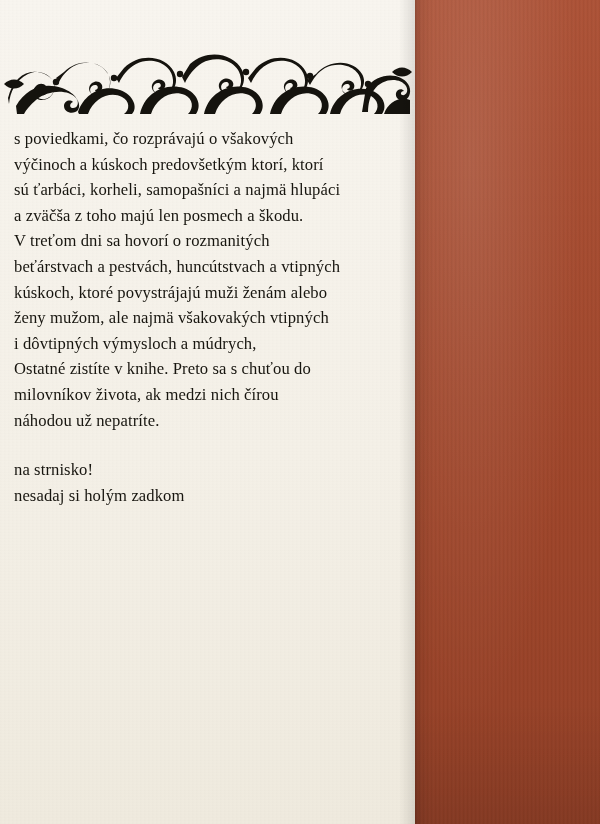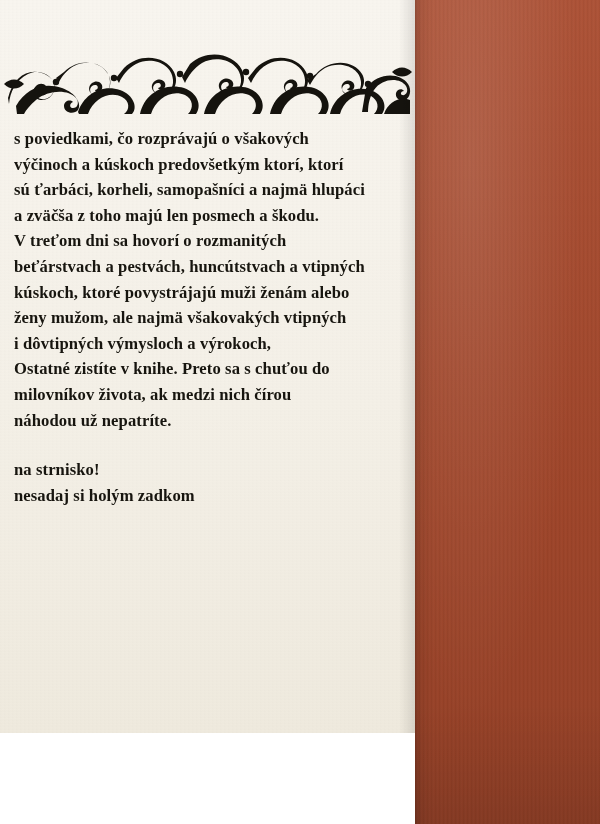--- a/index.html
+++ b/index.html
@@ -48,25 +48,24 @@
     background: linear-gradient(180deg, rgba(0,0,0,0) 0%, rgba(0,0,0,0.10) 100%);
     pointer-events: none;
   }
 
   
   #paper {
     position: absolute;
     top: 0;
     left: 0;
     width: 415px;
-    height: 733px;
+    height: 824px;
     background: #f7f4ed;
     background-image:
       linear-gradient(180deg, #f8f5ef 0%, #f4f0e7 55%, #efeade 100%);
-    font-weight: bold;
   }
   #paper .paper-grain {
     position: absolute;
     inset: 0;
     opacity: 0.5;
     background-image:
       repeating-linear-gradient(0deg, rgba(0,0,0,0.012) 0px, rgba(0,0,0,0.012) 1px, rgba(255,255,255,0) 2px, rgba(255,255,255,0) 3px),
       repeating-linear-gradient(90deg, rgba(0,0,0,0.010) 0px, rgba(0,0,0,0.010) 1px, rgba(255,255,255,0) 2px, rgba(255,255,255,0) 4px);
     pointer-events: none;
   }
@@ -183,21 +182,21 @@
         <span class="line">výčinoch a kúskoch predovšetkým ktorí, ktorí</span>
         <span class="line">sú ťarbáci, korheli, samopašníci a najmä hlupáci</span>
         <span class="line">a zväčša z toho majú len posmech a škodu.</span>
       </p>
 
       <p class="para">
         <span class="line">V treťom dni sa hovorí o rozmanitých</span>
         <span class="line">beťárstvach a pestvách, huncútstvach a vtipných</span>
         <span class="line">kúskoch, ktoré povystrájajú muži ženám alebo</span>
         <span class="line">ženy mužom, ale najmä všakovakých vtipných</span>
-        <span class="line">i dôvtipných výmysloch a výrokoch,</span>
+        <span class="line">i dôvtipných výmysloch a múdrych,</span>
       </p>
 
 
       <p class="para">
         <span class="line">Ostatné zistíte v knihe. Preto sa s chuťou do</span>
         <span class="line">milovníkov života, ak medzi nich čírou</span>
         <span class="line">náhodou už nepatríte.</span>
       </p>
 
       <div class="spacer-sm"></div>

